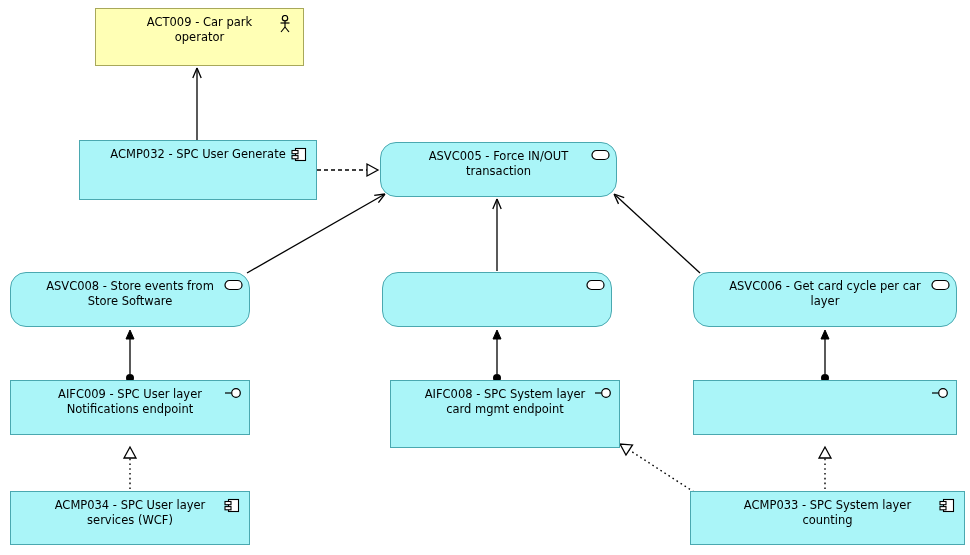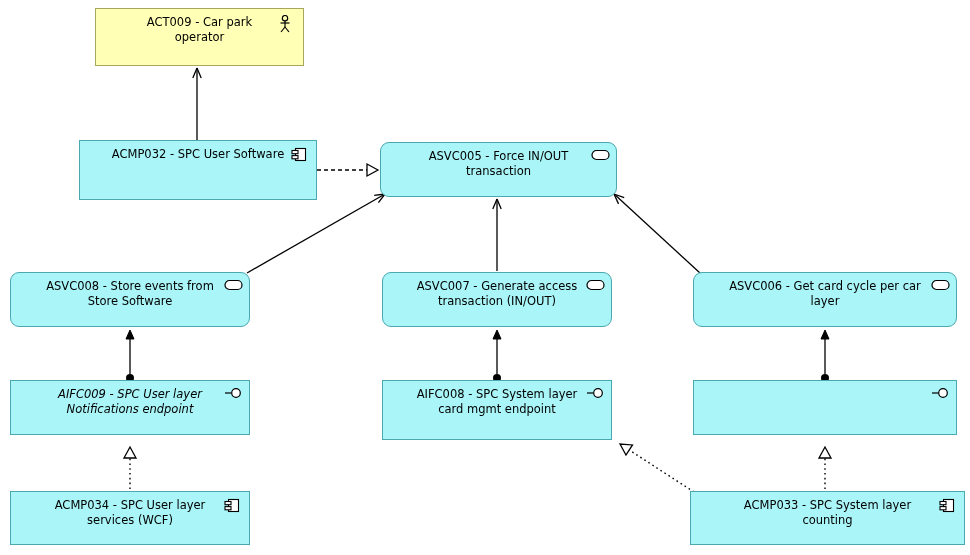--- a/index.html
+++ b/index.html
@@ -3,21 +3,21 @@
 <meta charset="utf-8">
 <style>
   html,body{margin:0;padding:0;background:#ffffff;}
   body{width:970px;height:555px;overflow:hidden;
        font-family:"DejaVu Sans","Liberation Sans",sans-serif;}
   #canvas{position:relative;width:970px;height:555px;}
   svg.edges{position:absolute;left:0;top:0;width:970px;height:555px;overflow:visible;}
   .node{position:absolute;box-sizing:border-box;border:1px solid #4aa8b0;
         background:#aaf5f8;}
   .node.actor{background:#ffffb5;border:1px solid #a8a85a;}
-  .node.service{border-radius:9px;text-decoration:underline;}
+  .node.service{border-radius:16px;text-decoration:underline;}
   .node .label{position:absolute;left:0;right:0;top:6px;text-align:center;
         font-size:11.5px;color:#000;line-height:15px;padding:0 26px;}
   .node .icon{position:absolute;right:7px;top:6px;width:18px;height:16px;}
   .node .icon svg{display:block;}
 </style>
 </head>
 <body>
 
 <div id="canvas">
   <svg class="edges" viewBox="0 0 970 555">
@@ -76,21 +76,21 @@
           <svg width="14" height="18" viewBox="0 0 14 18">
             <circle cx="7" cy="3.2" r="2.7" fill="none" stroke="#000" stroke-width="1.2"></circle>
             <line x1="7" y1="6" x2="7" y2="12" stroke="#000" stroke-width="1.2"></line>
             <line x1="2.5" y1="8" x2="11.5" y2="8" stroke="#000" stroke-width="1.2"></line>
             <line x1="7" y1="12" x2="3" y2="17" stroke="#000" stroke-width="1.2"></line>
             <line x1="7" y1="12" x2="11" y2="17" stroke="#000" stroke-width="1.2"></line>
           </svg>
         </div>
       </div>
       <div class="node" style="left: 79px; top: 140px; width: 238px; height: 60px;">
-        <div class="label">ACMP032 - SPC User Software</div>
+        <div class="label">ACMP032 - SPC User Generate</div>
         <div class="icon">
           <svg width="16" height="15" viewBox="0 0 16 15">
             <rect x="4.5" y="1.5" width="10" height="12" fill="#fff" stroke="#000" stroke-width="1.1"></rect>
             <rect x="1" y="3.5" width="6" height="3.2" fill="#fff" stroke="#000" stroke-width="1.1"></rect>
             <rect x="1" y="8.6" width="6" height="3.2" fill="#fff" stroke="#000" stroke-width="1.1"></rect>
           </svg>
         </div>
       </div>
       <div class="node service" style="left: 380px; top: 142px; width: 237px; height: 55px;">
         <div class="label">ASVC005 - Force IN/OUT transaction</div>
@@ -102,45 +102,44 @@
       </div>
       <div class="node service" style="left: 10px; top: 272px; width: 240px; height: 55px;">
         <div class="label">ASVC008 - Store events from Store Software</div>
         <div class="icon">
           <svg width="19" height="12" viewBox="0 0 19 12">
             <rect x="1" y="1.5" width="17" height="9" rx="4.5" ry="4.5" fill="#fff" stroke="#000" stroke-width="1.2"></rect>
           </svg>
         </div>
       </div>
       <div class="node service" style="left: 382px; top: 272px; width: 230px; height: 55px;">
-        <div class="label">ASVC007 - Generate access transaction (IN/OUT)</div>
         <div class="icon">
           <svg width="19" height="12" viewBox="0 0 19 12">
             <rect x="1" y="1.5" width="17" height="9" rx="4.5" ry="4.5" fill="#fff" stroke="#000" stroke-width="1.2"></rect>
           </svg>
         </div>
       </div>
       <div class="node service" style="left: 693px; top: 272px; width: 264px; height: 55px;">
         <div class="label">ASVC006 - Get card cycle per car layer</div>
         <div class="icon">
           <svg width="19" height="12" viewBox="0 0 19 12">
             <rect x="1" y="1.5" width="17" height="9" rx="4.5" ry="4.5" fill="#fff" stroke="#000" stroke-width="1.2"></rect>
           </svg>
         </div>
       </div>
-      <div class="node" style="left: 10px; top: 380px; width: 240px; height: 55px; font-style: italic;">
+      <div class="node" style="left: 10px; top: 380px; width: 240px; height: 55px;">
         <div class="label">AIFC009 - SPC User layer Notifications endpoint</div>
         <div class="icon">
           <svg width="19" height="12" viewBox="0 0 19 12">
             <line x1="1" y1="6" x2="7.5" y2="6" stroke="#000" stroke-width="1.2"></line>
             <circle cx="12" cy="6" r="4.3" fill="#fff" stroke="#000" stroke-width="1.2"></circle>
           </svg>
         </div>
       </div>
-      <div class="node" style="left: 382px; top: 380px; width: 230px; height: 60px;">
+      <div class="node" style="left: 390px; top: 380px; width: 230px; height: 68px;">
         <div class="label">AIFC008 - SPC System layer card mgmt endpoint</div>
         <div class="icon">
           <svg width="19" height="12" viewBox="0 0 19 12">
             <line x1="1" y1="6" x2="7.5" y2="6" stroke="#000" stroke-width="1.2"></line>
             <circle cx="12" cy="6" r="4.3" fill="#fff" stroke="#000" stroke-width="1.2"></circle>
           </svg>
         </div>
       </div>
       <div class="node" style="left: 693px; top: 380px; width: 264px; height: 55px;">
         <div class="icon">

